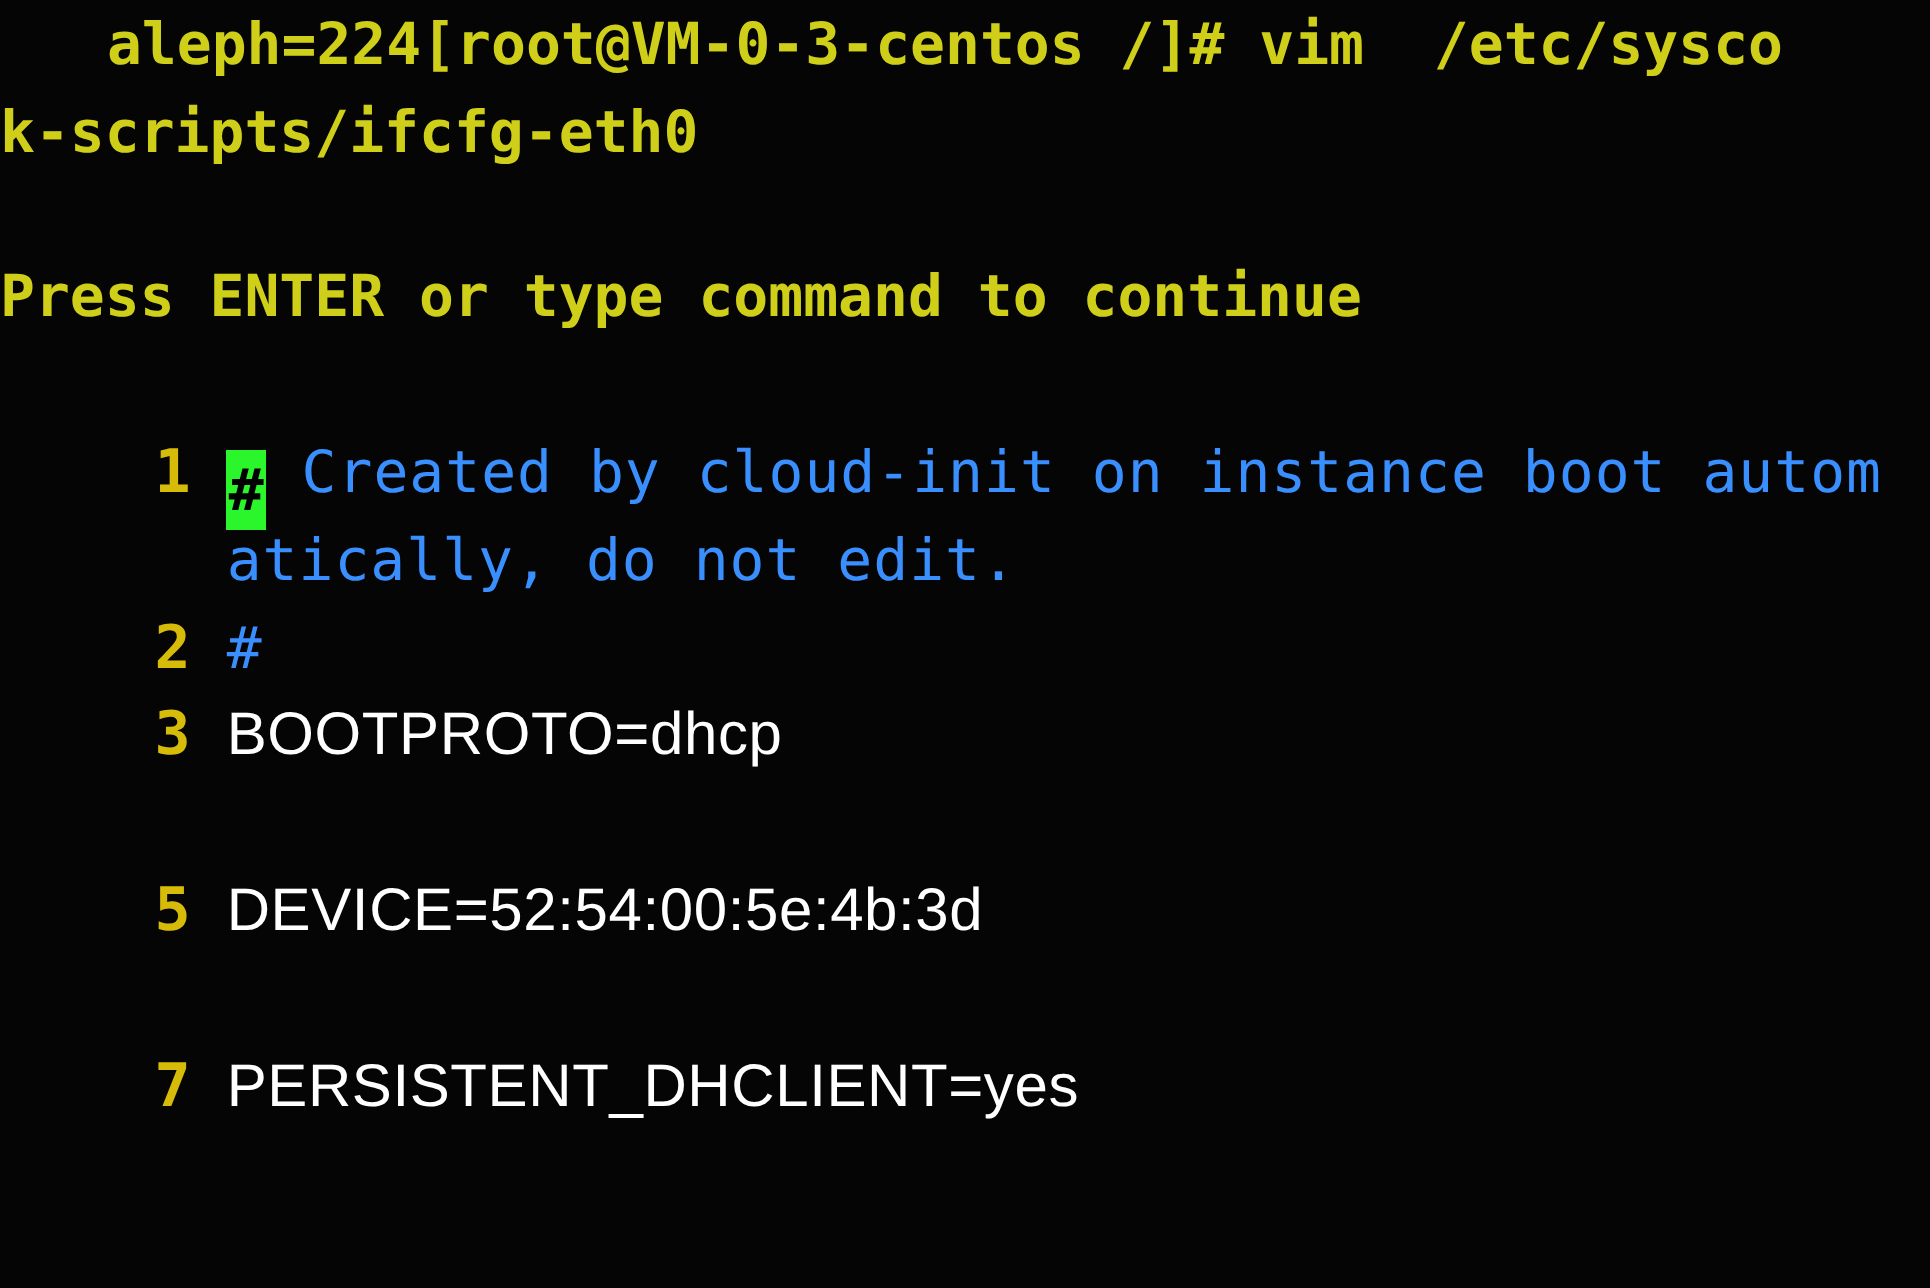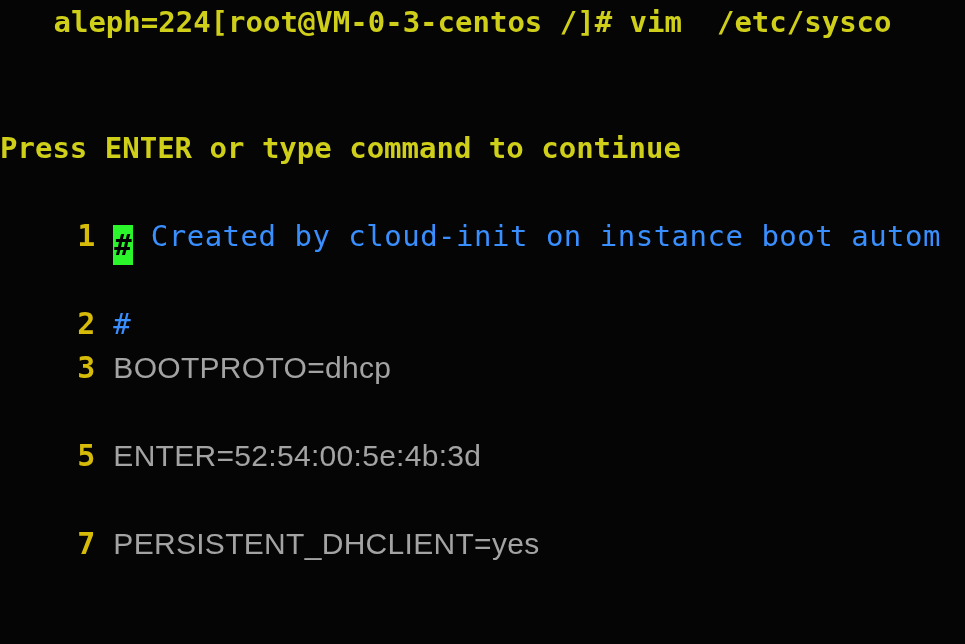--- a/index.html
+++ b/index.html
@@ -72,21 +72,21 @@
   }
 
   .comment {
     color: #3a8fff;
     font-family: "DejaVu Sans Mono", "Liberation Mono", monospace;
     font-size: 29px;
     letter-spacing: 0.5px;
   }
 
   .plain {
-    color: #a3a3a3;
+    color: #ffffff;
     font-family: "Liberation Sans", "DejaVu Sans", sans-serif;
     font-size: 30px;
     letter-spacing: 0.3px;
   }
 
   
   .cursor-block {
     display: inline-block;
     background: #2bf52b;
     color: #000000;
@@ -104,39 +104,43 @@
     width: 80px;
   }
 </style>
 </head>
 <body>
 
 <div id="terminal">
 
   <div class="row msg msg-indent" style="top:0px;"> aleph=224[root@VM-0-3-centos /]# vim  /etc/sysco</div>
 
+  <div class="row msg" style="top:44px;">k-scripts/ifcfg-eth0</div>
 
   <div class="row msg" style="top:126px;">Press ENTER or type command to continue</div>
 
   <div class="row buf" style="top:170px;">
     <span class="lineno">1</span><span class="gutter-gap"></span><span class="cursor-block">#</span><span class="comment"> Created by cloud-init on instance boot autom</span>
   </div>
 
+  <div class="row buf" style="top:214px;">
+    <span class="wrap-indent"></span><span class="comment">atically, do not edit.</span>
+  </div>
 
   <div class="row buf" style="top:258px;">
     <span class="lineno">2</span><span class="gutter-gap"></span><span class="comment">#</span>
   </div>
 
   <div class="row buf" style="top:302px;">
     <span class="lineno">3</span><span class="gutter-gap"></span><span class="plain">BOOTPROTO=dhcp</span>
   </div>
 
 
   <div class="row buf" style="top:390px;">
-    <span class="lineno">5</span><span class="gutter-gap"></span><span class="plain">ENTER=52:54:00:5e:4b:3d</span>
+    <span class="lineno">5</span><span class="gutter-gap"></span><span class="plain">DEVICE=52:54:00:5e:4b:3d</span>
   </div>
 
 
   <div class="row buf" style="top:478px;">
     <span class="lineno">7</span><span class="gutter-gap"></span><span class="plain">PERSISTENT_DHCLIENT=yes</span>
   </div>
 
 
 
   <div class="row" style="top:608px;">

